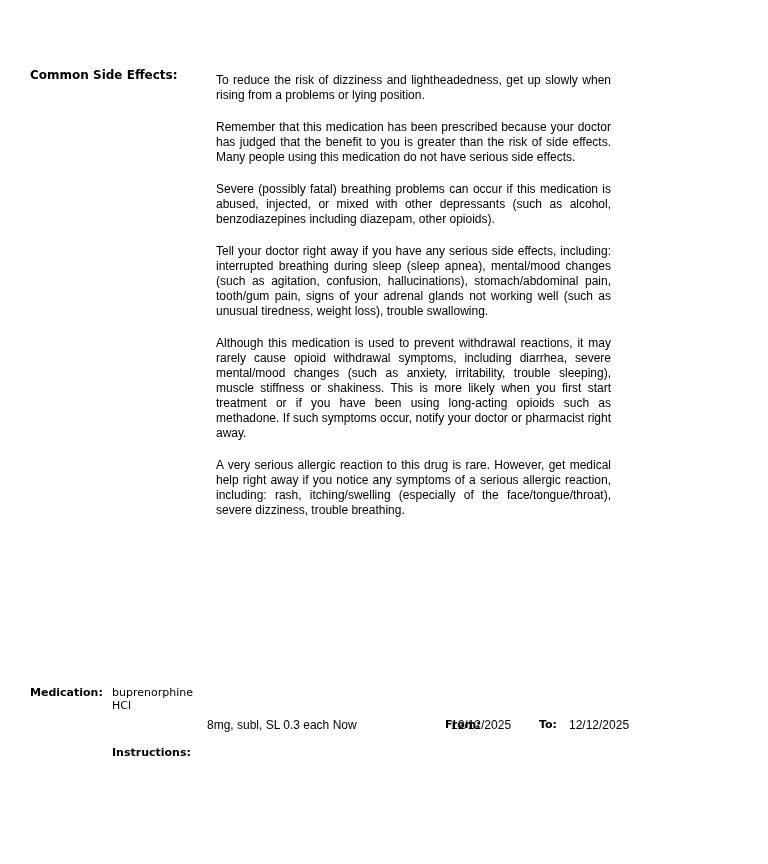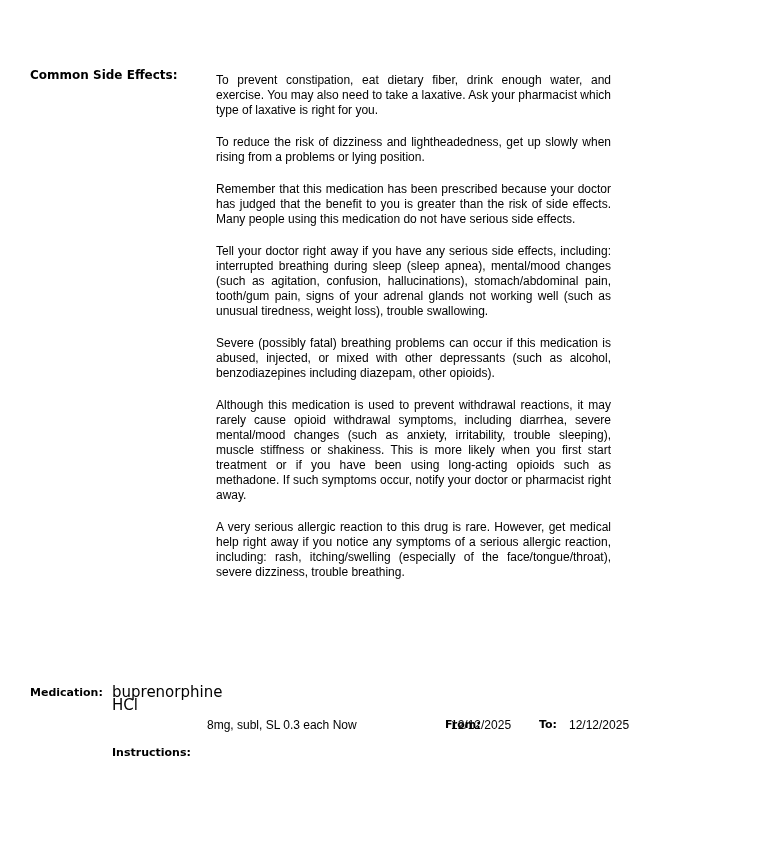--- a/index.html
+++ b/index.html
@@ -35,21 +35,21 @@
   .body-col p { margin: 0 0 1px 0; }
   .body-col p.first { text-indent: 7px; }
   .vlabel {
     font-family: "DejaVu Sans", sans-serif;
     font-size: 11px;
     font-weight: bold;
     white-space: nowrap;
   }
   .vtext {
     font-family: "DejaVu Sans", sans-serif;
-    font-size: 15px;
+    font-size: 11px;
   }
   .atext {
     font-family: "Liberation Sans", sans-serif;
     font-size: 12px;
     white-space: nowrap;
   }
   .med-label  { position: absolute; left: 6px;   top: 662px; text-align: right; }
   .med-value  { position: absolute; left: 88px;  top: 662px; width: 98px; line-height: 13px; }
   .instr-label{ position: absolute; left: 88px;  top: 722px; }
   .instr-value{ position: absolute; left: 183px; top: 694px; }
@@ -59,25 +59,24 @@
   .to-value   { position: absolute; left: 545px; top: 694px; }
 </style>
 </head>
 <body>
 
 <div class="page">
 
   <div class="section-label">Common Side Effects:</div>
 
   <div class="body-col">
-    <p>To prevent constipation, eat dietary fiber, drink enough water, and exercise. You may also need to take a laxative. Ask your pharmacist which type of laxative is right for you.</p>
     <p>To reduce the risk of dizziness and lightheadedness, get up slowly when rising from a problems or lying position.</p>
     <p>Remember that this medication has been prescribed because your doctor has judged that the benefit to you is greater than the risk of side effects. Many people using this medication do not have serious side effects.</p>
+    <p>Severe (possibly fatal) breathing problems can occur if this medication is abused, injected, or mixed with other depressants (such as alcohol, benzodiazepines including diazepam, other opioids).</p>
     <p>Tell your doctor right away if you have any serious side effects, including: interrupted breathing during sleep (sleep apnea), mental/mood changes (such as agitation, confusion, hallucinations), stomach/abdominal pain, tooth/gum pain, signs of your adrenal glands not working well (such as unusual tiredness, weight loss), trouble swallowing.</p>
-    <p>Severe (possibly fatal) breathing problems can occur if this medication is abused, injected, or mixed with other depressants (such as alcohol, benzodiazepines including diazepam, other opioids).</p>
     <p>Although this medication is used to prevent withdrawal reactions, it may rarely cause opioid withdrawal symptoms, including diarrhea, severe mental/mood changes (such as anxiety, irritability, trouble sleeping), muscle stiffness or shakiness. This is more likely when you first start treatment or if you have been using long-acting opioids such as methadone. If such symptoms occur, notify your doctor or pharmacist right away.</p>
     <p>A very serious allergic reaction to this drug is rare. However, get medical help right away if you notice any symptoms of a serious allergic reaction, including: rash, itching/swelling (especially of the face/tongue/throat), severe dizziness, trouble breathing.</p>
   </div>
 
   <div class="vlabel med-label">Medication:</div>
   <div class="vtext med-value">buprenorphine HCl</div>
 
   <div class="vlabel instr-label">Instructions:</div>
   <div class="atext instr-value">8mg, subl, SL 0.3 each Now</div>
 

